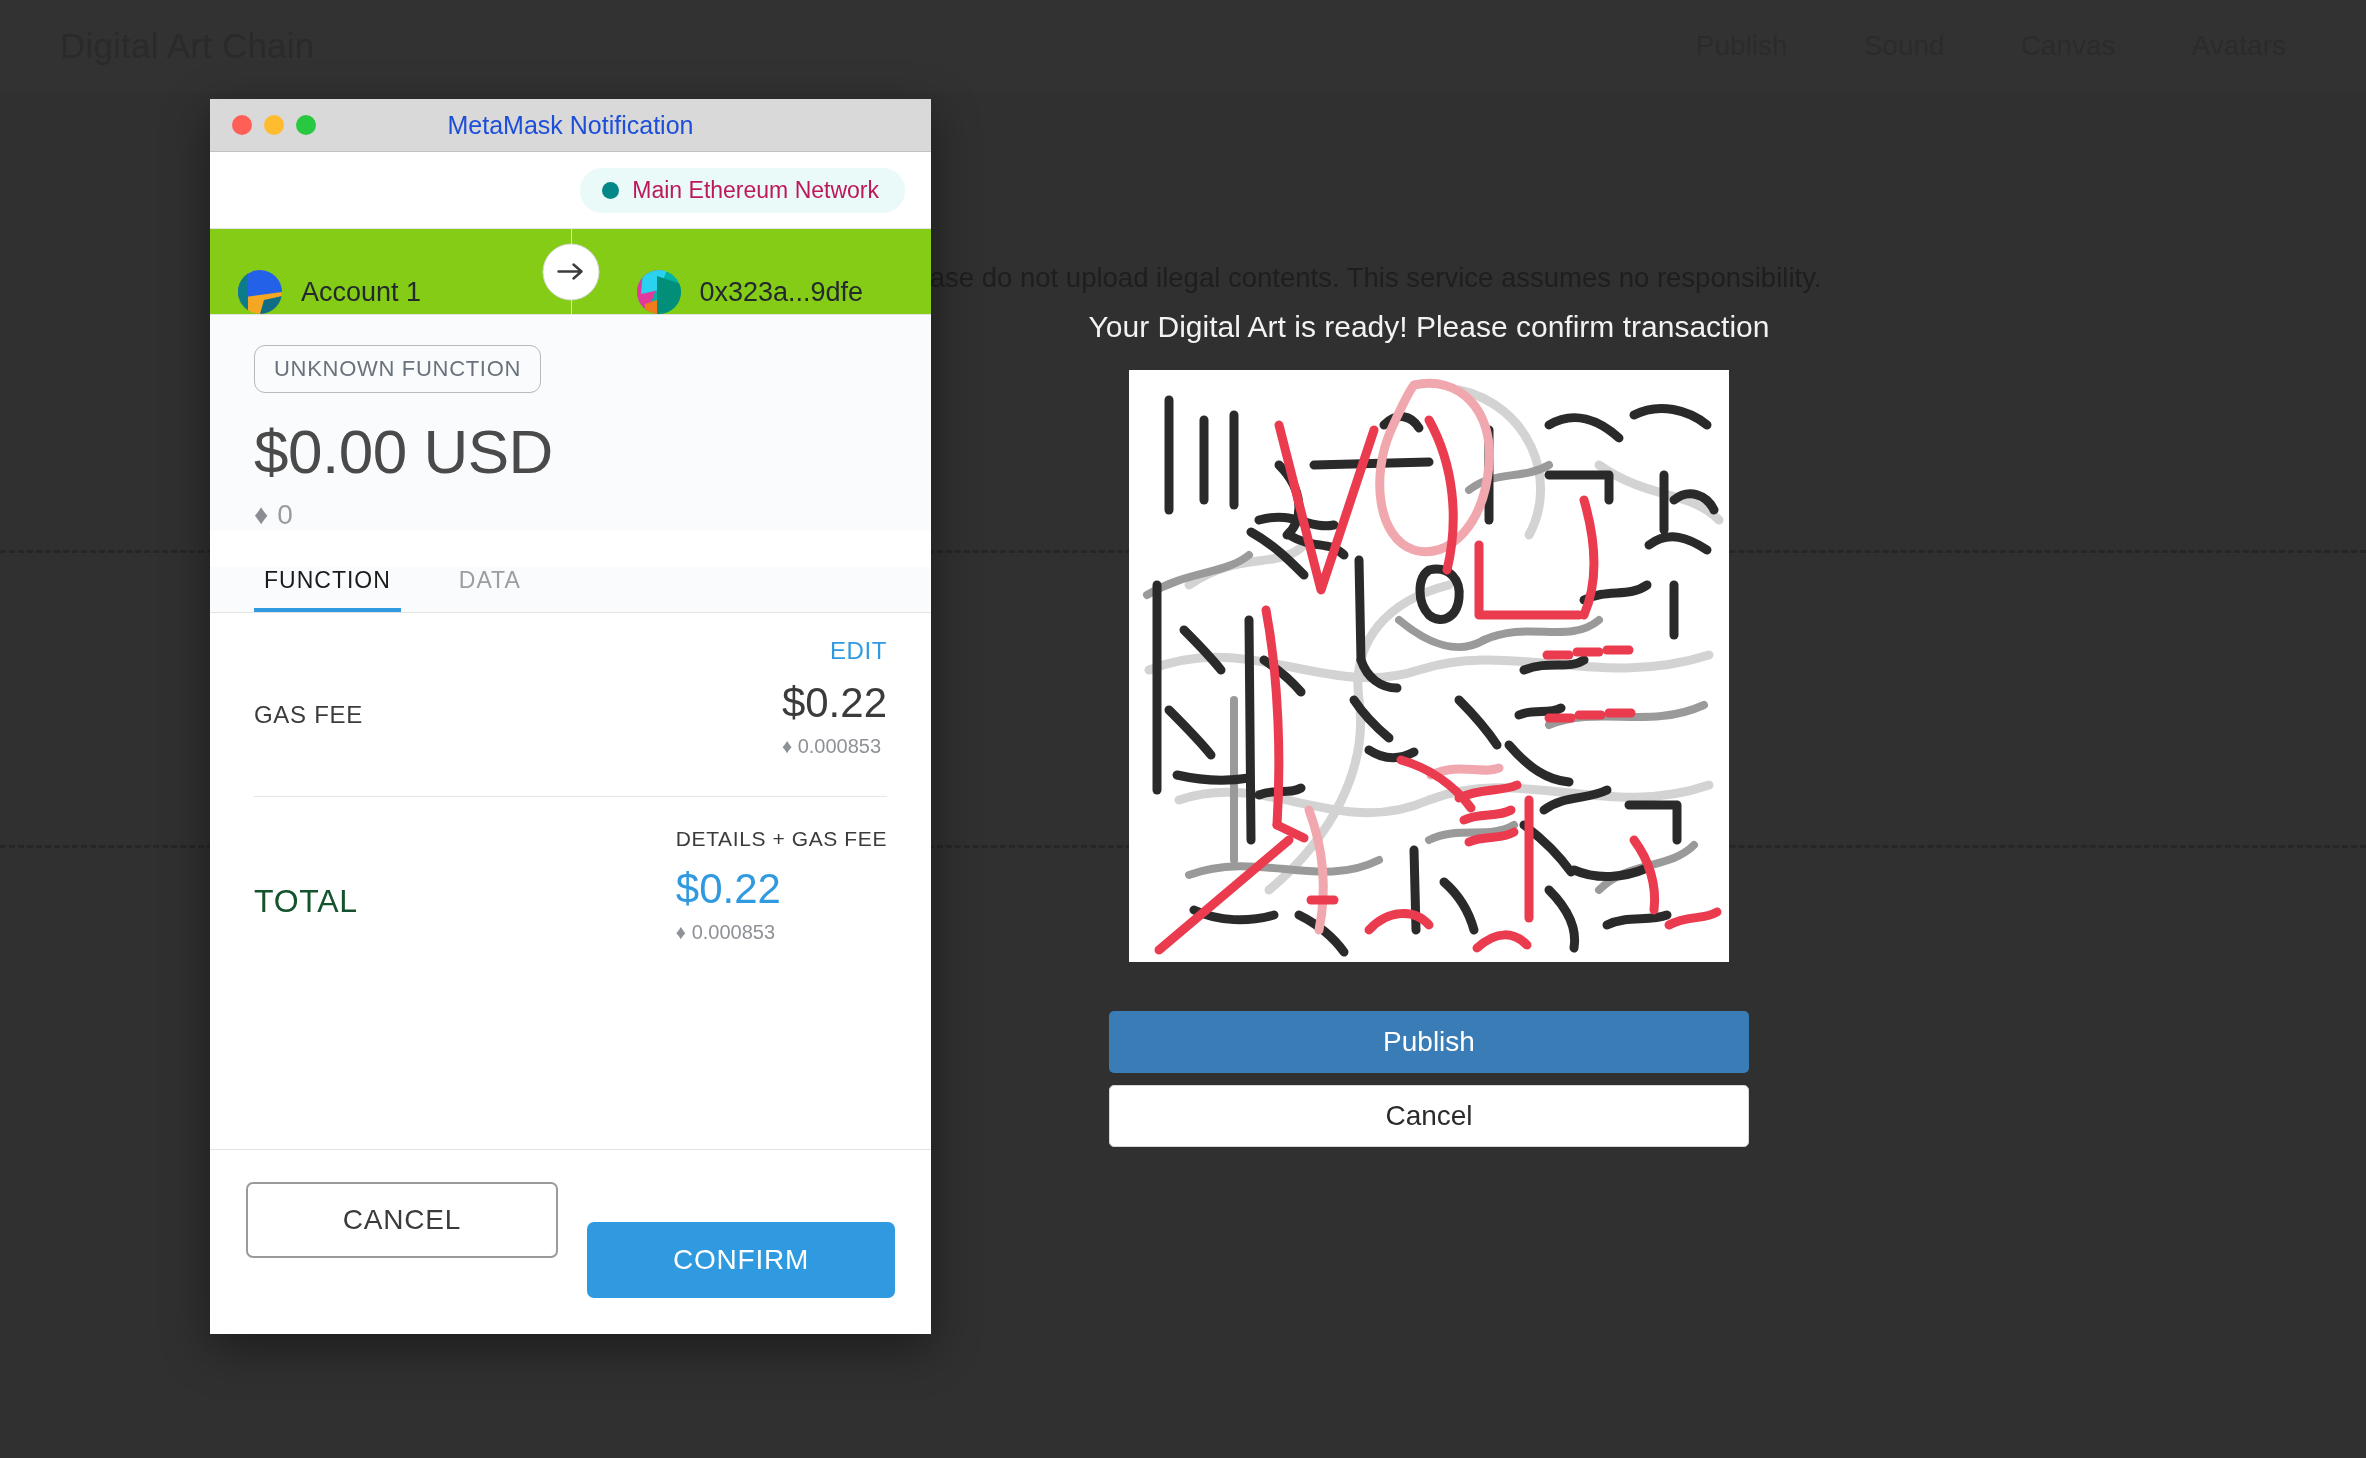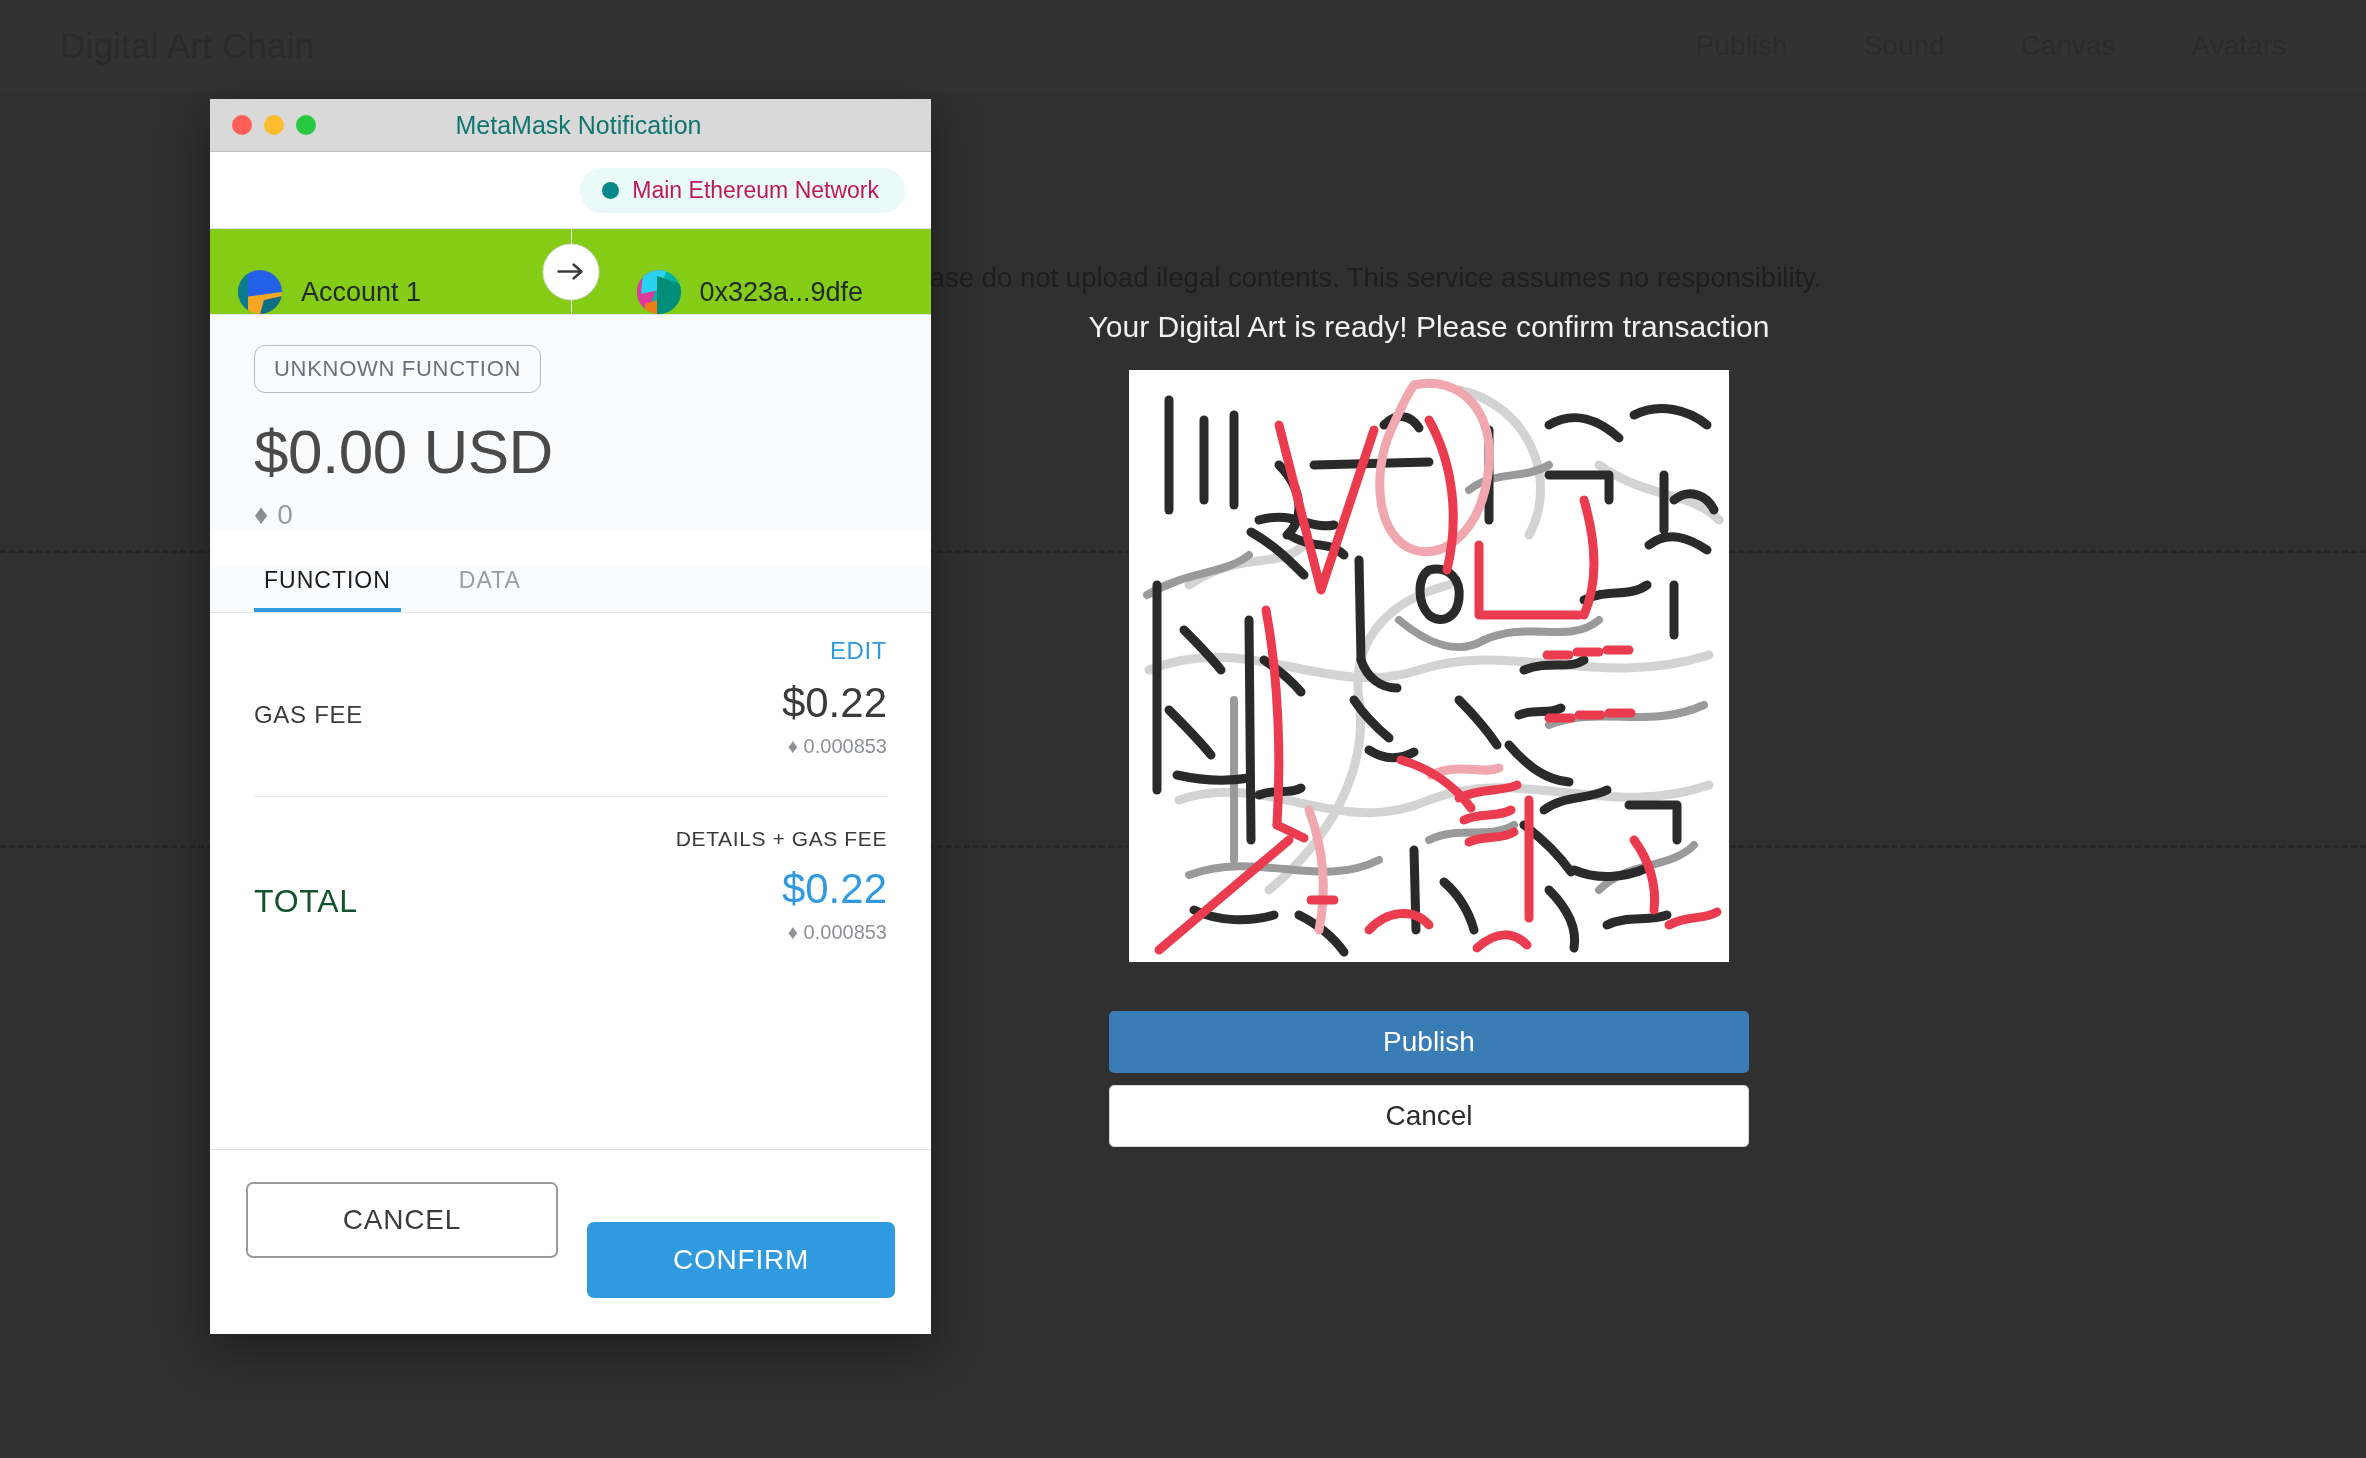--- a/index.html
+++ b/index.html
@@ -135,24 +135,24 @@
   }
   .traffic {
     display: flex; align-items: center; gap: 12px;
     margin-left: 22px;
   }
   .light { width: 20px; height: 20px; border-radius: 50%; }
   .light.red { background: #ff5f57; }
   .light.yellow { background: #febc2e; }
   .light.green { background: #28c840; }
   .mm-title {
-    position: absolute; left: 8px; width: 100%;
+    position: absolute; left: 0; width: 100%;
     text-align: center;
     font-size: 25px;
-    color: #0f766e;
+    color: #1d4ed8;
   }
 
   .mm-network-row {
     height: 76px;
     background: #ffffff;
     display: flex; align-items: center; justify-content: flex-end;
     padding-right: 26px;
     box-sizing: border-box;
     flex: 0 0 auto;
   }
@@ -284,21 +284,21 @@
     justify-content: space-between;
     padding: 14px 0 38px 0;
     border-bottom: 1px solid #e6e6e6;
   }
   .fee-label {
     font-size: 24px;
     color: #3b3b3b;
     letter-spacing: 0.7px;
     padding-top: 22px;
   }
-  .fee-values { text-align: right; }
+  .fee-values { text-align: left; }
   .fee-usd {
     font-size: 42px;
     color: #3b3b3b;
   }
   .fee-usd.blue { color: #3099e0; }
   .fee-eth {
     font-size: 20px;
     color: #8e9196;
     margin-top: 8px;
   }

